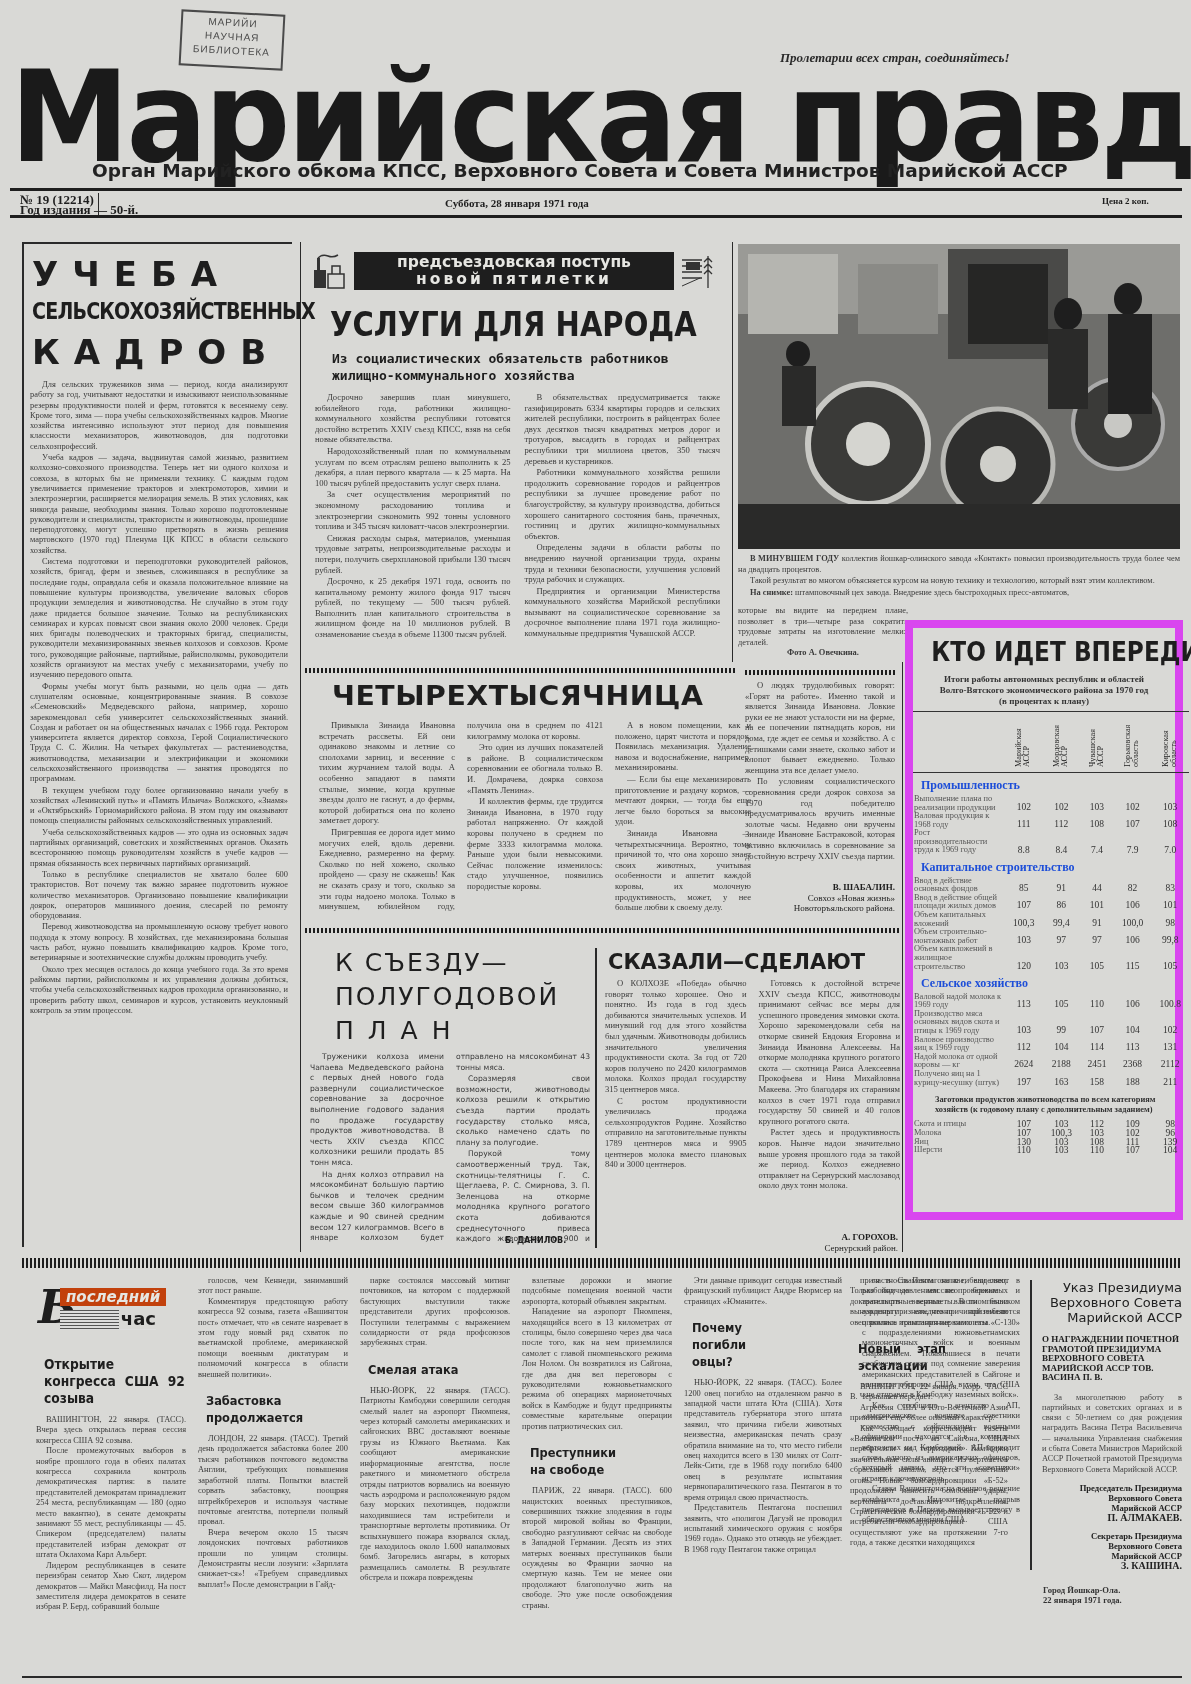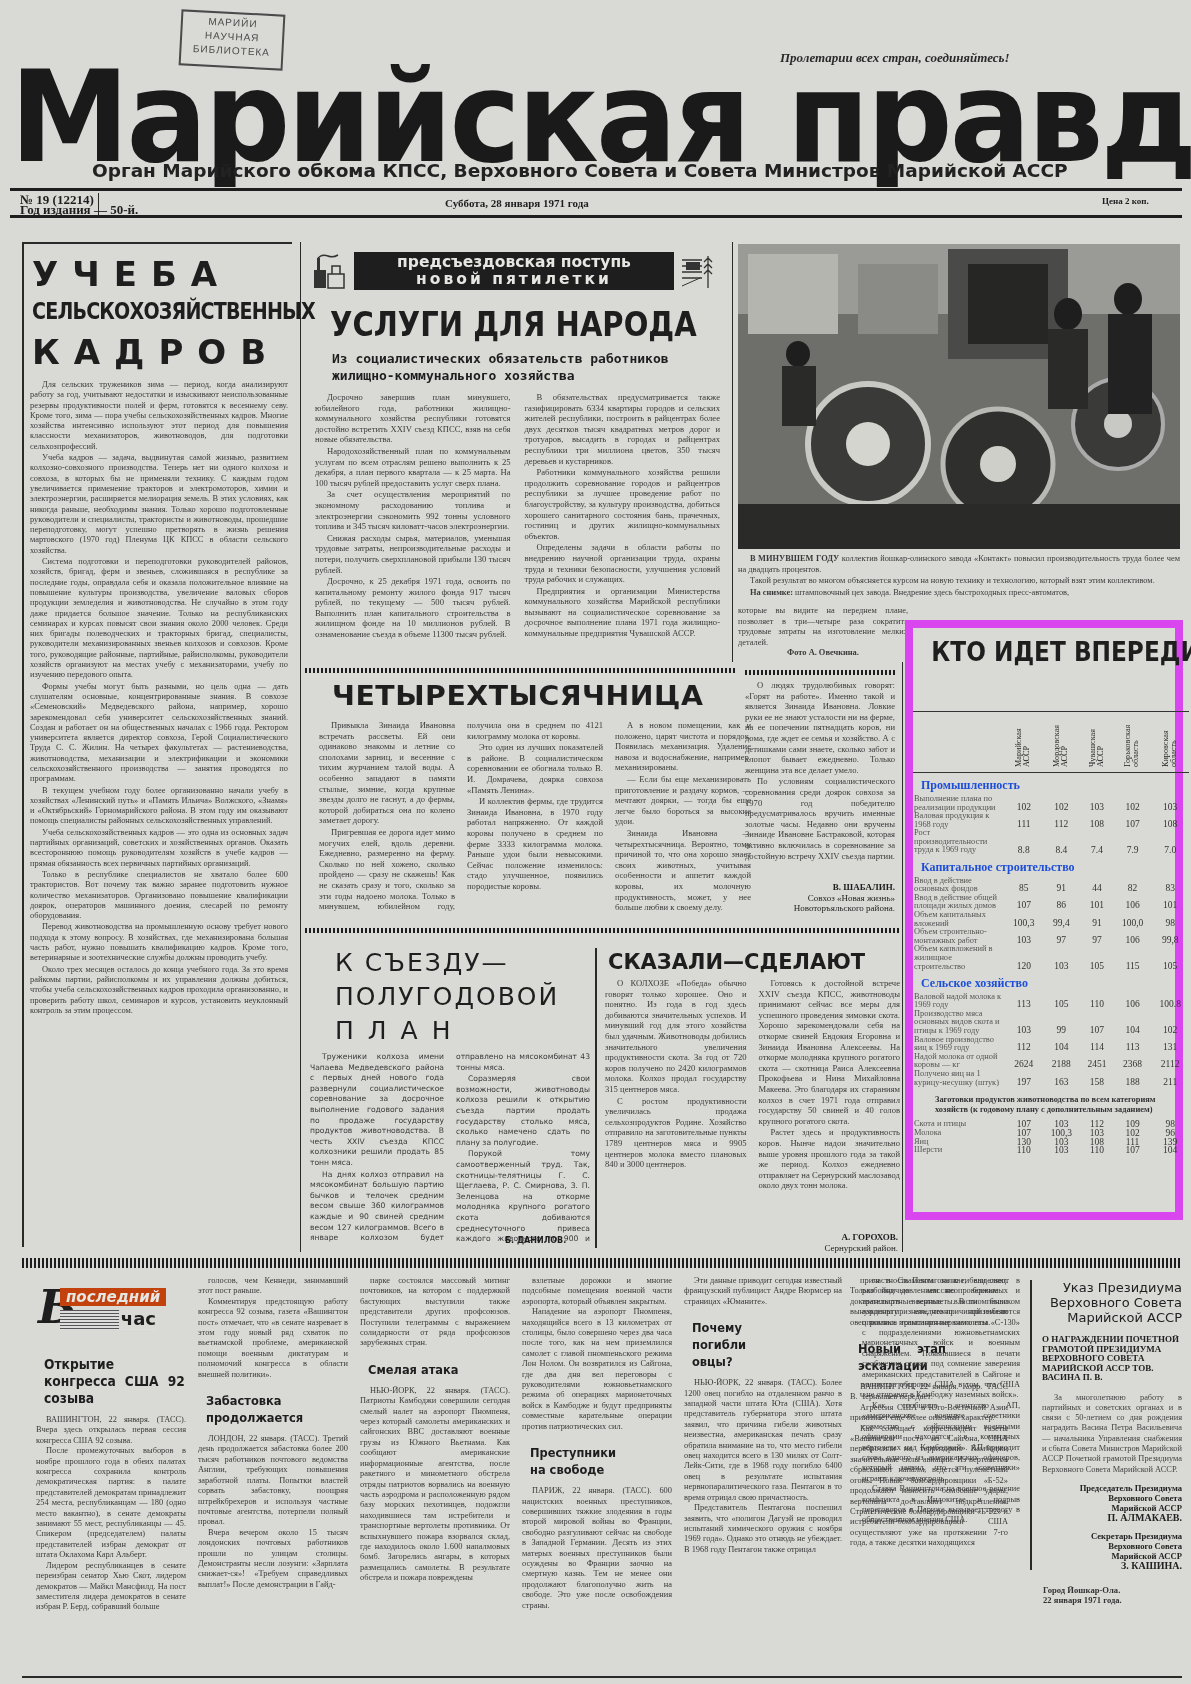--- a/index.html
+++ b/index.html
@@ -195,20 +195,25 @@
   <p>Такой результат во многом объясняется курсом на новую технику и технологию, который взят этим коллективом.</p>
   <p><b>На снимке:</b><span> штамповочный цех завода. Внедрение здесь быстроходных пресс-автоматов,</span></p>
 </div>
 <div id="photo-caption2" class="abs txt" style="top:606px;">
   <div>которые вы видите на переднем плане, позволяет в три—четыре раза сократить трудовые затраты на изготовление мелких деталей.</div>
   <div style="text-align:center;font-weight:bold;">Фото А. Овечкина.</div>
 </div>
 
 <div id="leads" class="abs">
   <div id="leads-title" class="abs">КТО ИДЕТ ВПЕРЕДИ</div>
+  <div id="leads-sub" class="abs">
+    <div>Итоги работы автономных республик и областей</div>
+    <div>Волго-Вятского экономического района за 1970 год</div>
+    <div>(в процентах к плану)</div>
+  </div>
   <div id="leads-table" class="abs">
     <table>
       <thead>
         <tr>
           <th></th>
           <th><span>Марийская АССР</span></th>
           <th><span>Мордовская АССР</span></th>
           <th><span>Чувашская АССР</span></th>
           <th><span>Горьковская область</span></th>
           <th><span>Кировская область</span></th>

